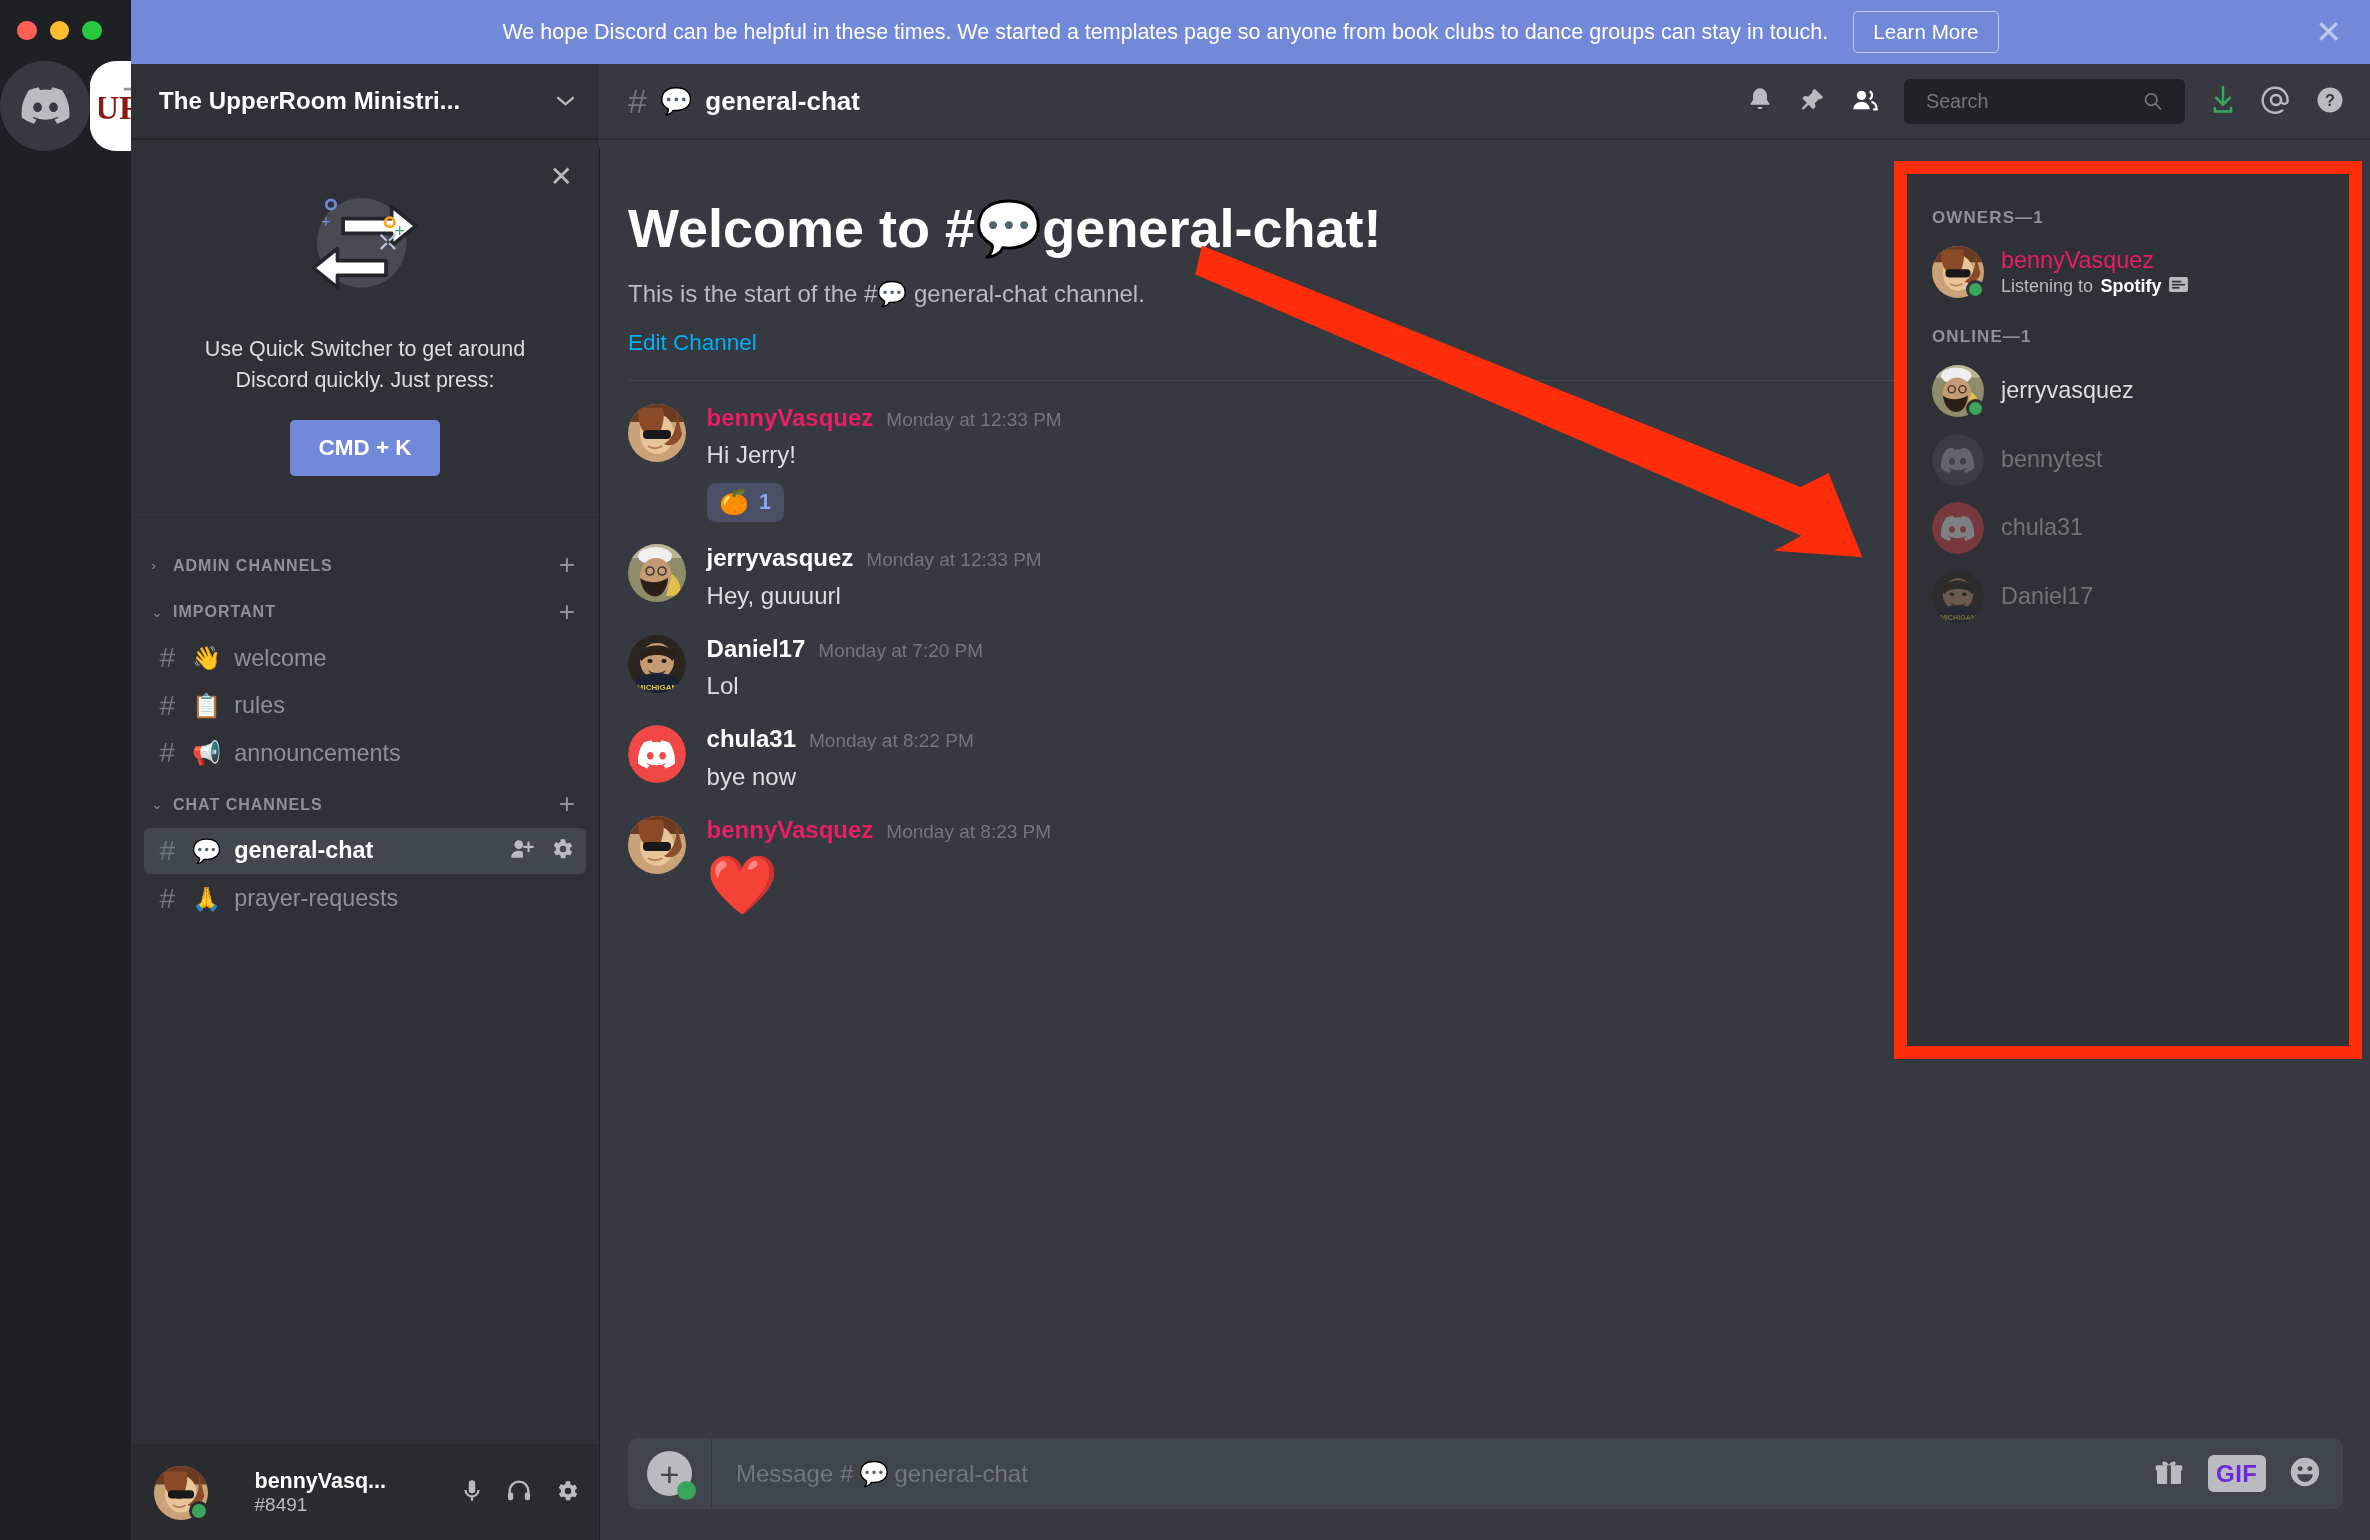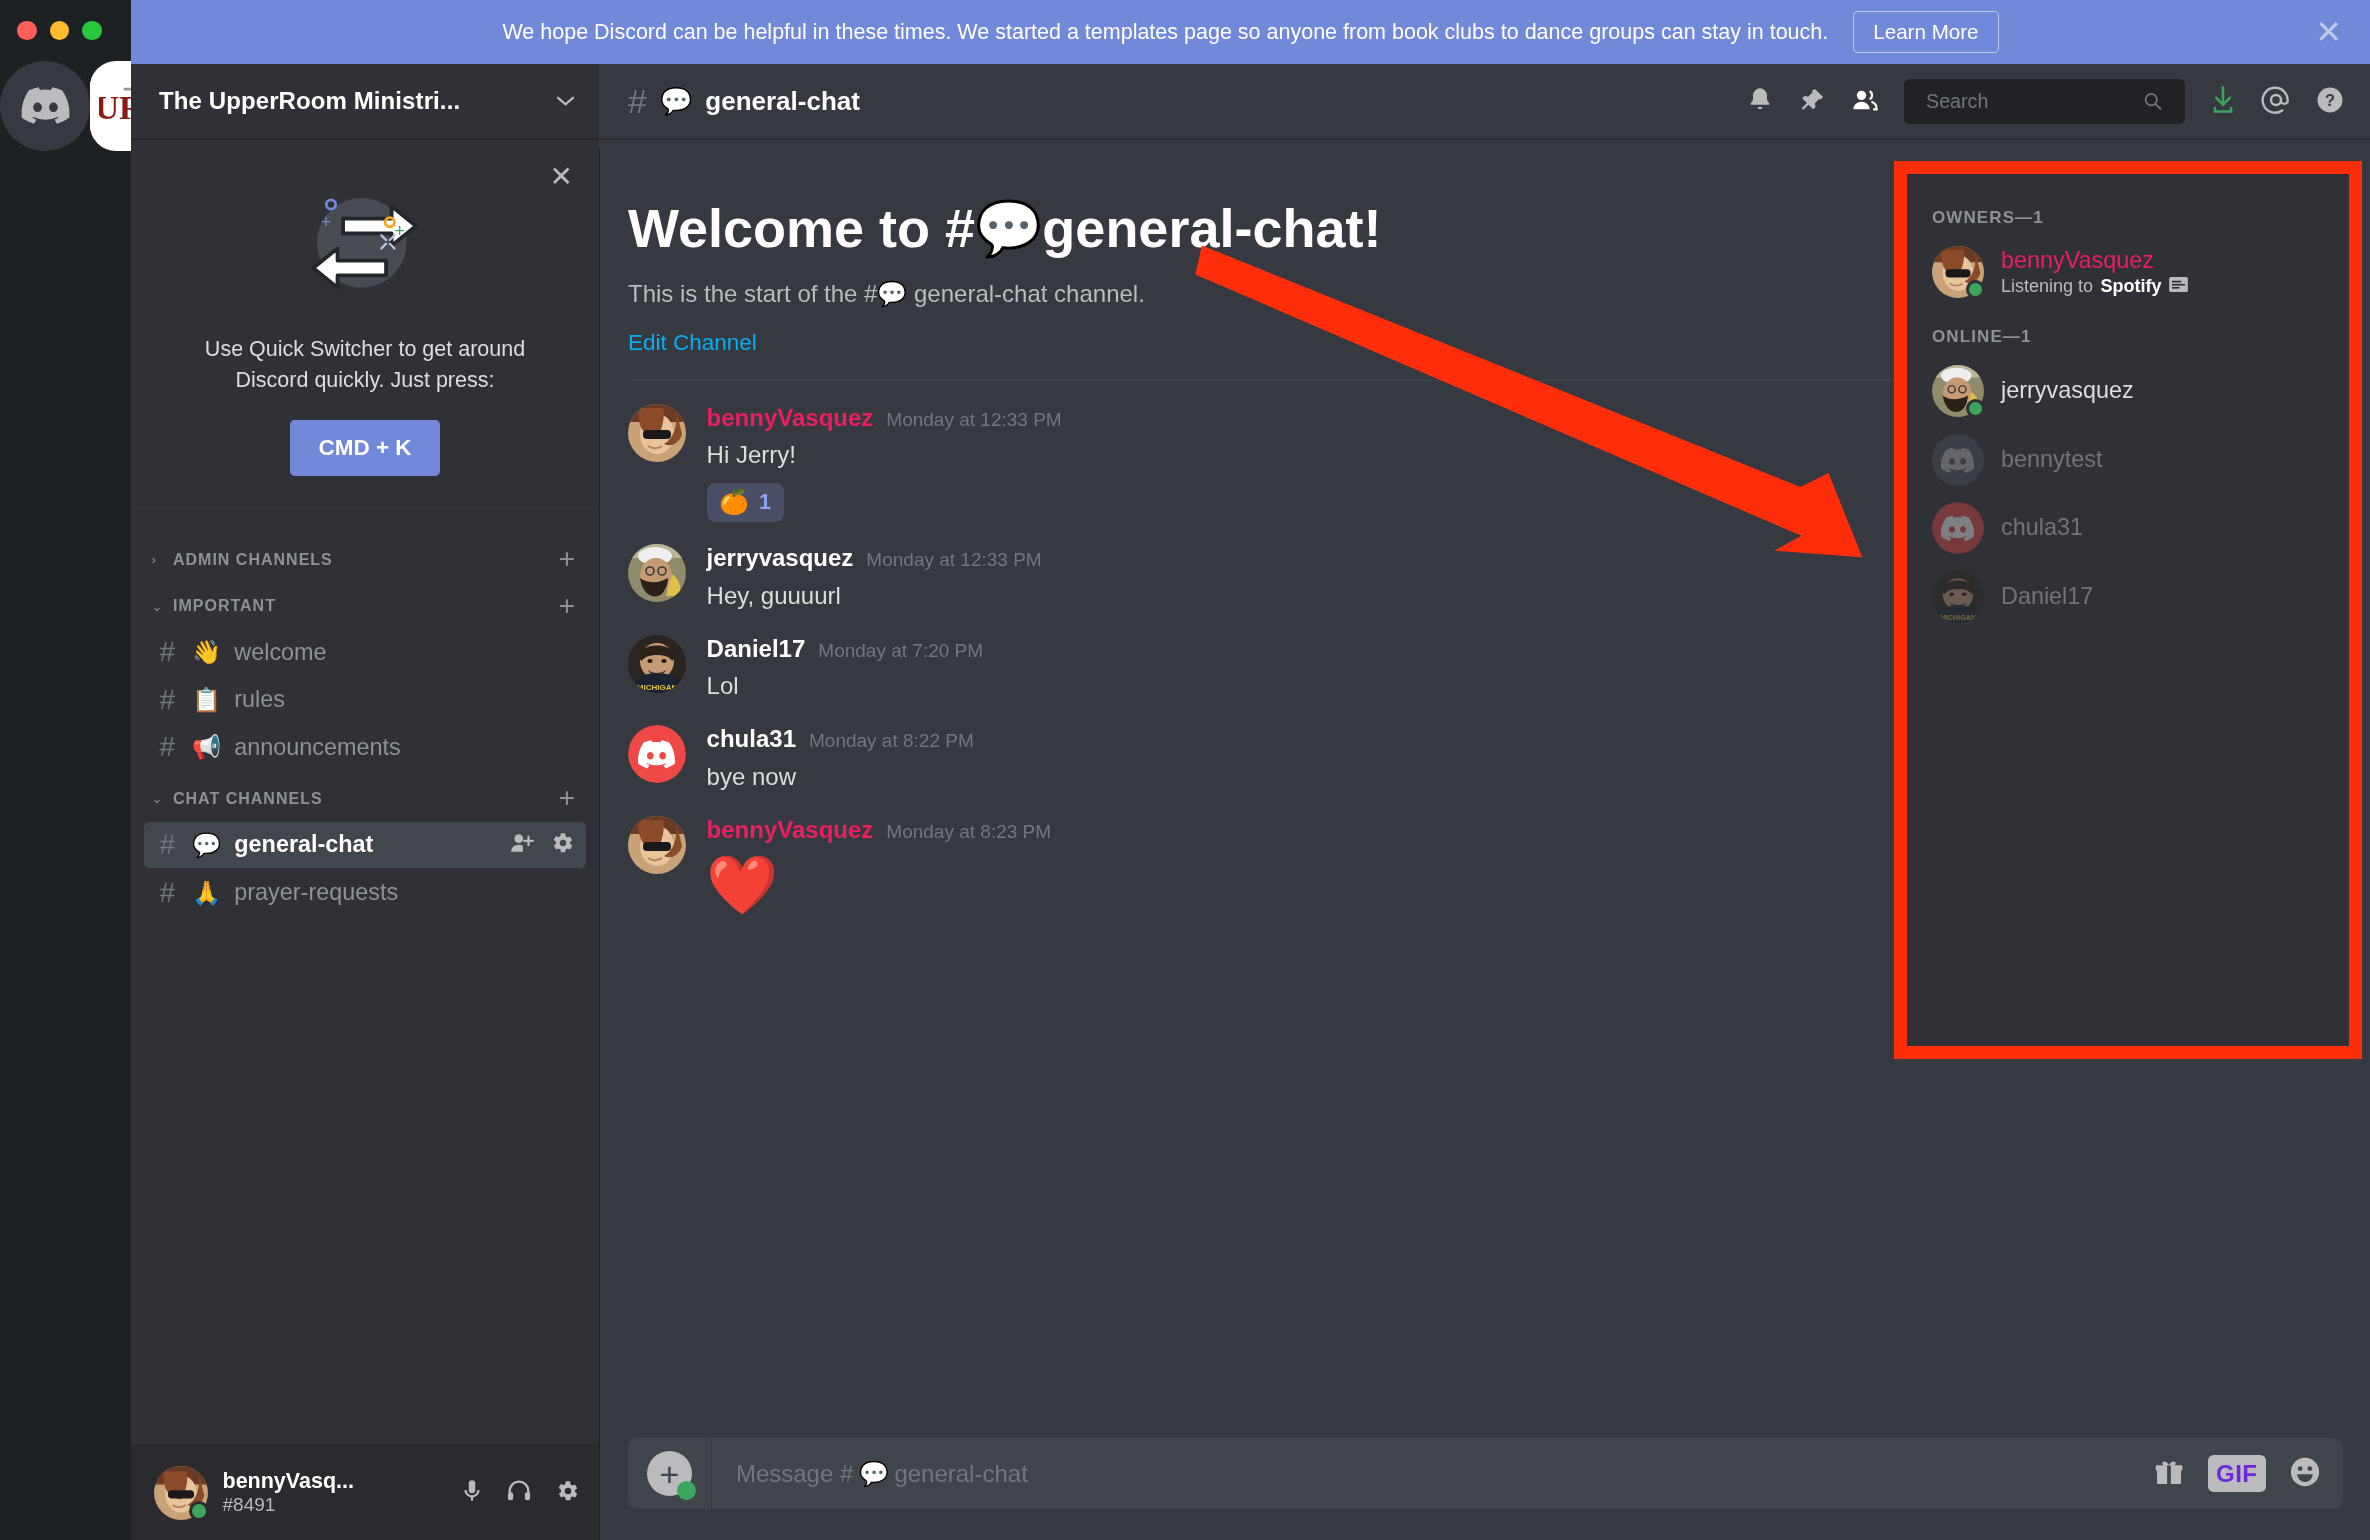--- a/index.html
+++ b/index.html
@@ -69,21 +69,21 @@
     box-shadow: 0 0.9px 0 rgba(4,4,5,.2);
   }
   .guild-name { color: #fff; font-weight: bold; font-size: 24px; letter-spacing: 0.1px; }
   .chev { color: #b9bbbe; font-size: 16px; }
 
   .qs-card { position: relative; padding: 28px 37px 32px; border-bottom: 0.9px solid #34373c; }
   .qs-close { position: absolute; right: 26px; top: 20.6px; color: #b9bbbe; font-size: 28px; cursor: pointer; }
   .qs-art { display: flex; justify-content: center; margin: 17px 0 24px; }
   .qs-text { color: #dcddde; font-size: 21.5px; line-height: 1.45; text-align: center; }
   .qs-btn {
-    display: block; margin: 24px auto 0; background: #7289da; color: #fff;
+    display: block; margin: 24px auto 6px; background: #7289da; color: #fff;
     border: none; border-radius: 4.7px; padding: 15px 28px; font-size: 22.5px; font-weight: bold;
     cursor: pointer; font-family: inherit;
   }
 
   .chan-scroll { flex: 1; overflow: hidden; padding-top: 24px; }
   .cat {
     display: flex; align-items: center; justify-content: space-between;
     padding: 15px 24px 9.4px 20.6px; color: #8e9297; cursor: pointer;
   }
   .cat-left { display: flex; align-items: center; gap: 8.4px; }
@@ -105,21 +105,21 @@
   .user-panel {
     height: 97px; flex: none; background: #292b2f; display: flex; align-items: center;
     padding: 0 19px 0 22.5px; gap: 15px;
   }
   .up-av { width: 54px; height: 54px; border-radius: 50%; position: relative; overflow: visible; flex: none; }
   .up-av .img { width: 54px; height: 54px; border-radius: 50%; overflow: hidden; }
   .status-dot {
     position: absolute; right: -1.9px; bottom: -1.9px; width: 20.6px; height: 20.6px; border-radius: 50%;
     background: #3ba55d; border: 3.7px solid #292b2f;
   }
-  .up-names { line-height: 1.15; }
+  .up-names { line-height: 1.15; margin-left: 32px; }
   .up-name { color: #fff; font-weight: bold; font-size: 21.5px; }
   .up-tag { color: #b9bbbe; font-size: 19px; }
   .up-icons { margin-left: auto; display: flex; gap: 20.6px; align-items: center; color: #b9bbbe; }
 
   
   .main {
     position: absolute; left: 600px; top: 64px; width: 1771px; height: 1477px;
     background: #36393f; display: flex; flex-direction: column;
   }
   .chan-header {

